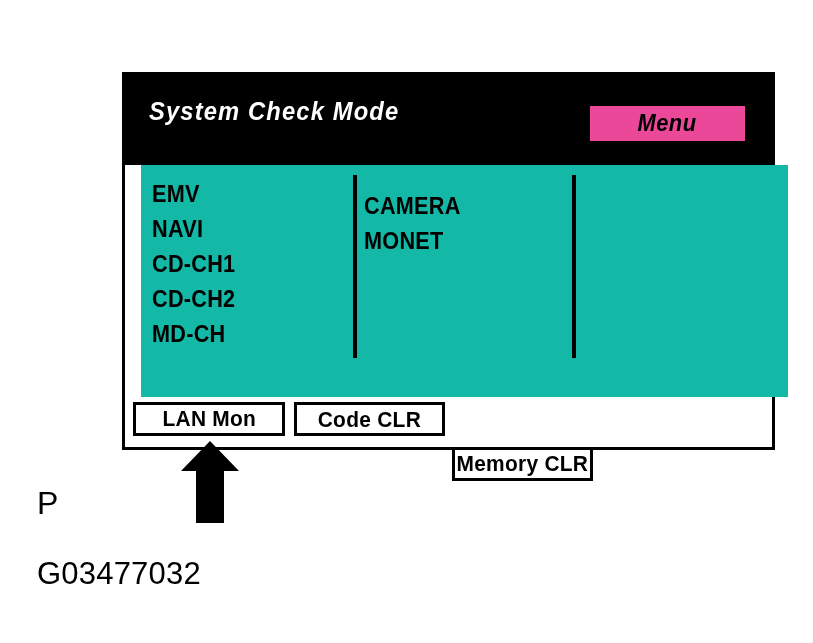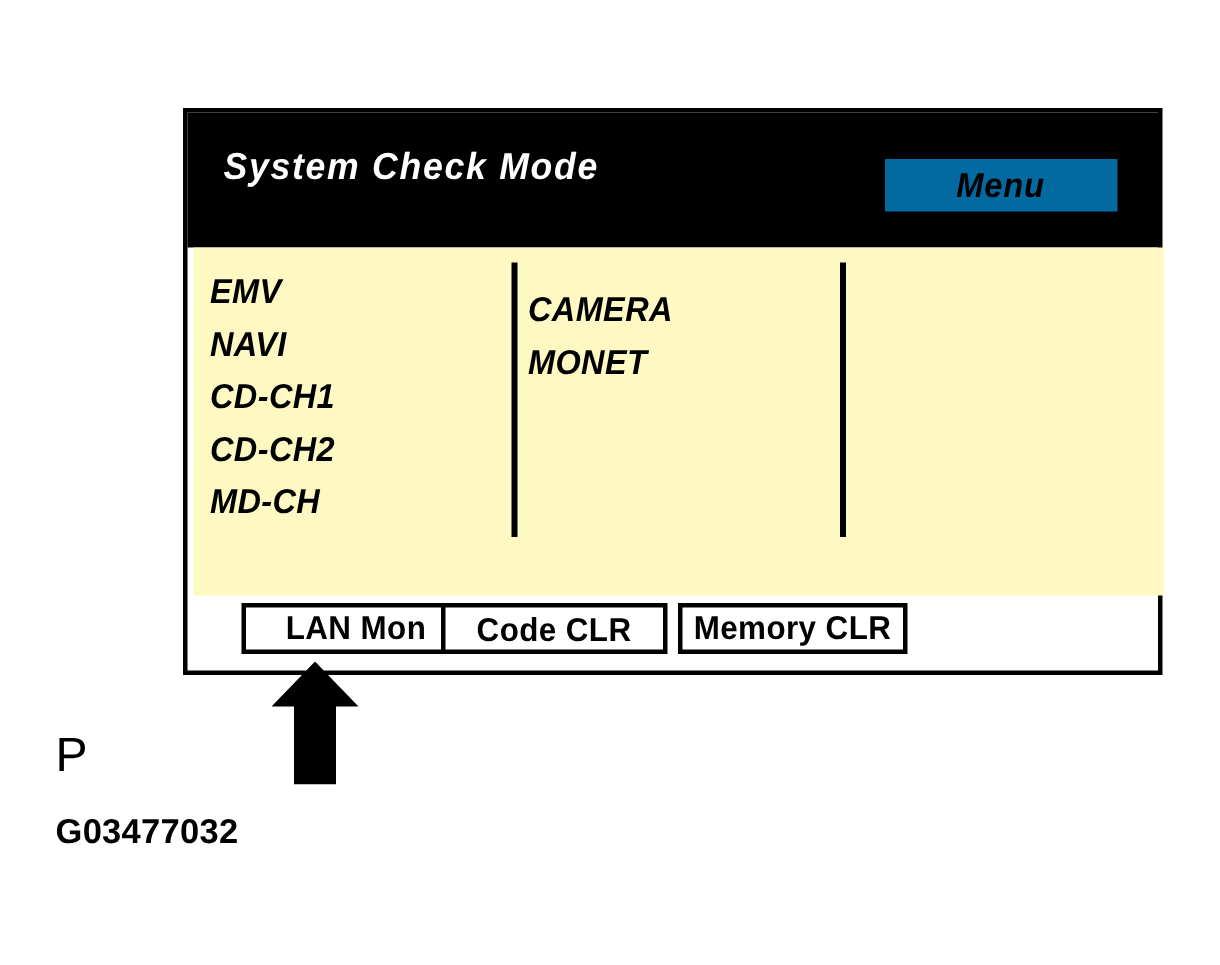--- a/index.html
+++ b/index.html
@@ -48,45 +48,44 @@
     transform: scaleX(0.95);
     transform-origin: left top;
     white-space: nowrap;
   }
   #menu-button {
     position: absolute;
     left: 465px;
     top: 31px;
     width: 155px;
     height: 35px;
-    background: #0369a1;
+    background: #ec4899;
     border: 0;
     display: flex;
     align-items: center;
     justify-content: center;
     cursor: pointer;
   }
   #menu-button .btn-label {
     color: #000000;
     font-size: 23px;
     font-weight: bold;
     letter-spacing: 0.5px;
     transform: scaleX(0.95);
     white-space: nowrap;
   }
 
   
   #panel-body {
     position: absolute;
-    left: 4px;
+    left: 16px;
     top: 90px;
     width: 100%;
     height: 232px;
-    background: #fef9c3;
-    font-style: italic;
+    background: #14b8a6;
   }
   .list-column {
     position: absolute;
     top: 12px;
   }
   #column-1 { left: 11px; }
   #column-2 { left: 223px; margin-top: 12px; }
   #column-3 { left: 441px; }
 
   .list-item {
@@ -132,23 +131,23 @@
     padding: 0;
   }
   .bar-button .btn-label {
     color: #000000;
     font-size: 22px;
     font-weight: bold;
     letter-spacing: 0.3px;
     transform: scaleX(0.95);
     white-space: nowrap;
   }
-  #btn-lan-mon      { left: 8px;   width: 152px; margin-left: 28px; }
+  #btn-lan-mon      { left: 8px;   width: 152px; }
   #btn-code-clr     { left: 169px; width: 151px; align-items: flex-end; }
-  #btn-memory-clr   { left: 327px; width: 153px; }
+  #btn-memory-clr   { left: 327px; width: 141px; margin-top: 45px; }
   #btn-recheck      { left: 488px; width: 152px; border-width: 5px; }
 
   
   #pointer-arrow {
     position: absolute;
     left: 181px;
     top: 441px;
     width: 58px;
     height: 82px;
   }
@@ -159,26 +158,25 @@
     position: absolute;
     left: 37px;
     top: 487px;
     font-size: 32px;
     color: #000000;
     line-height: 1;
   }
   #figure-id {
     position: absolute;
     left: 37px;
-    top: 543px;
-    font-size: 23px;
+    top: 558px;
+    font-size: 31px;
     color: #000000;
     line-height: 1;
     letter-spacing: 0.2px;
-    font-weight: bold;
   }
 </style>
 </head>
 <body>
 
 <div id="device-panel">
 
   <div id="panel-header">
     <div id="panel-title">System Check Mode</div>
 

